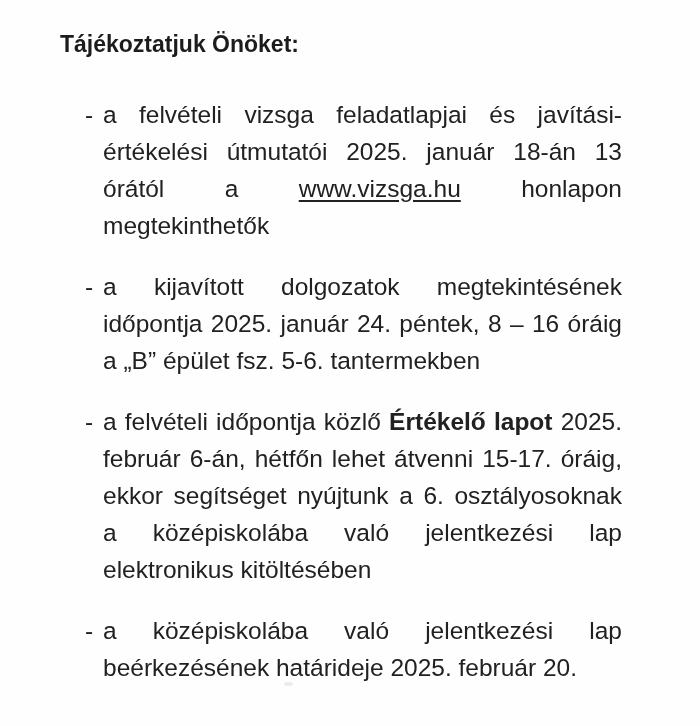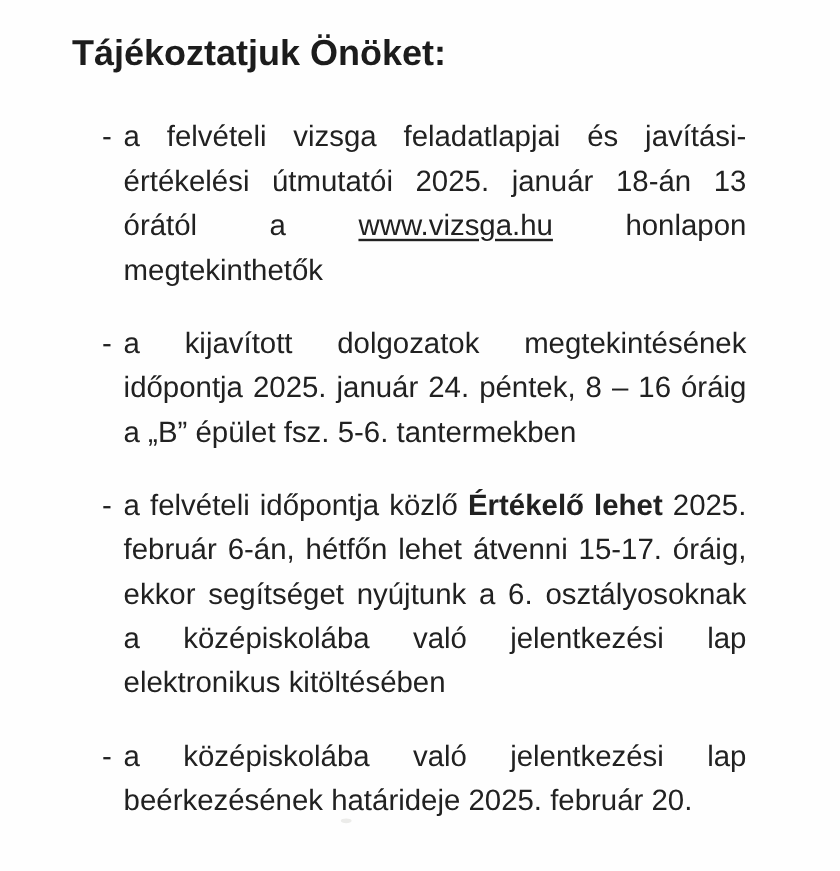--- a/index.html
+++ b/index.html
@@ -12,21 +12,21 @@
     width: 700px;
     height: 726px;
     box-sizing: border-box;
     background: #fefefe;
     padding: 26px 78px 0 60px;
     font-family: "Liberation Sans", sans-serif;
     color: #212121;
     overflow: hidden;
   }
   .doc-title {
-    font-size: 30px;
+    font-size: 23px;
     line-height: 37px;
     font-weight: bold;
     margin: 0 0 33px 0;
     color: #1c1c1c;
   }
   ul.bullet-list {
     list-style: none;
     margin: 0;
     padding: 0;
   }
@@ -77,21 +77,21 @@
     <li>
       <span class="marker">-</span>
       <span class="text"><span>a felvételi vizsga feladatlapjai és javítási-értékelési útmutatói 2025. január 18-án 13 órától a </span><span class="seg-link">www.vizsga.hu</span><span> honlapon megtekinthetők</span></span>
     </li>
     <li>
       <span class="marker">-</span>
       <span class="text"><span>a kijavított dolgozatok megtekintésének időpontja 2025. január 24. péntek, 8 – 16 óráig a „B” épület fsz. 5-6. tantermekben</span></span>
     </li>
     <li>
       <span class="marker">-</span>
-      <span class="text"><span>a felvételi időpontja közlő </span><span class="seg-bold">Értékelő lehet</span><span> 2025. február 6-án, hétfőn lehet átvenni 15-17. óráig, ekkor segítséget nyújtunk a 6. osztályosoknak a középiskolába való jelentkezési lap elektronikus kitöltésében</span></span>
+      <span class="text"><span>a felvételi időpontja közlő </span><span class="seg-bold">Értékelő lapot</span><span> 2025. február 6-án, hétfőn lehet átvenni 15-17. óráig, ekkor segítséget nyújtunk a 6. osztályosoknak a középiskolába való jelentkezési lap elektronikus kitöltésében</span></span>
     </li>
     <li>
       <span class="marker">-</span>
       <span class="text"><span>a középiskolába való jelentkezési lap beérkezésének határideje 2025. február 20.</span></span>
     </li>
   </ul>
 
   <div class="scan-smudge"></div>
 
 </div>

